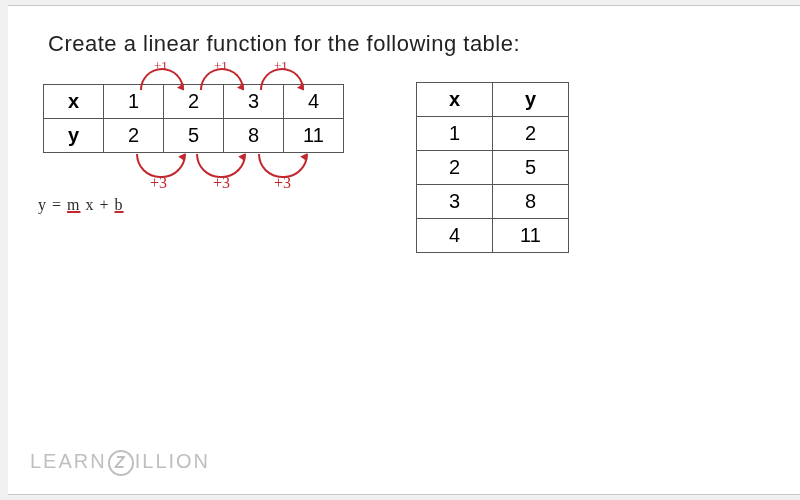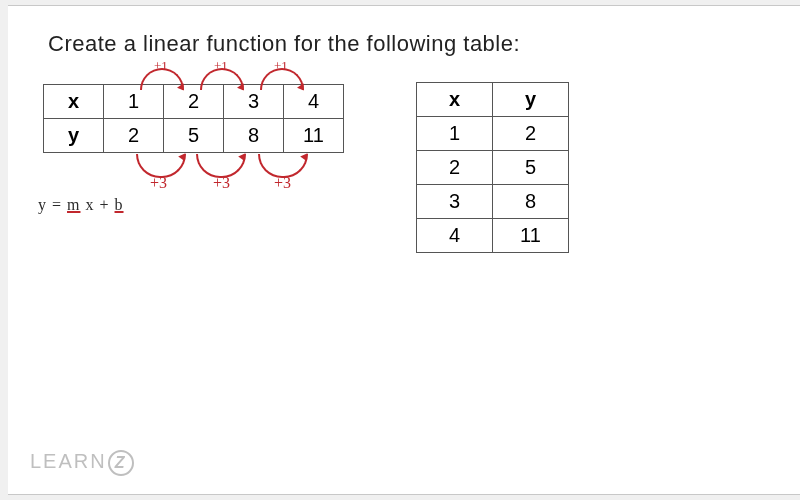--- a/index.html
+++ b/index.html
@@ -231,16 +231,17 @@
       <span>=</span>
       <span class="underline-m">m</span>
       <span>x</span>
       <span>+</span>
       <span class="underline-b">b</span>
     </div>
 
     <div class="watermark">
       <span>LEARN</span>
       <span class="zcircle">Z</span>
+      <span>ILLION</span>
     </div>
 
   </div>
 </div>
 
 </body></html>

